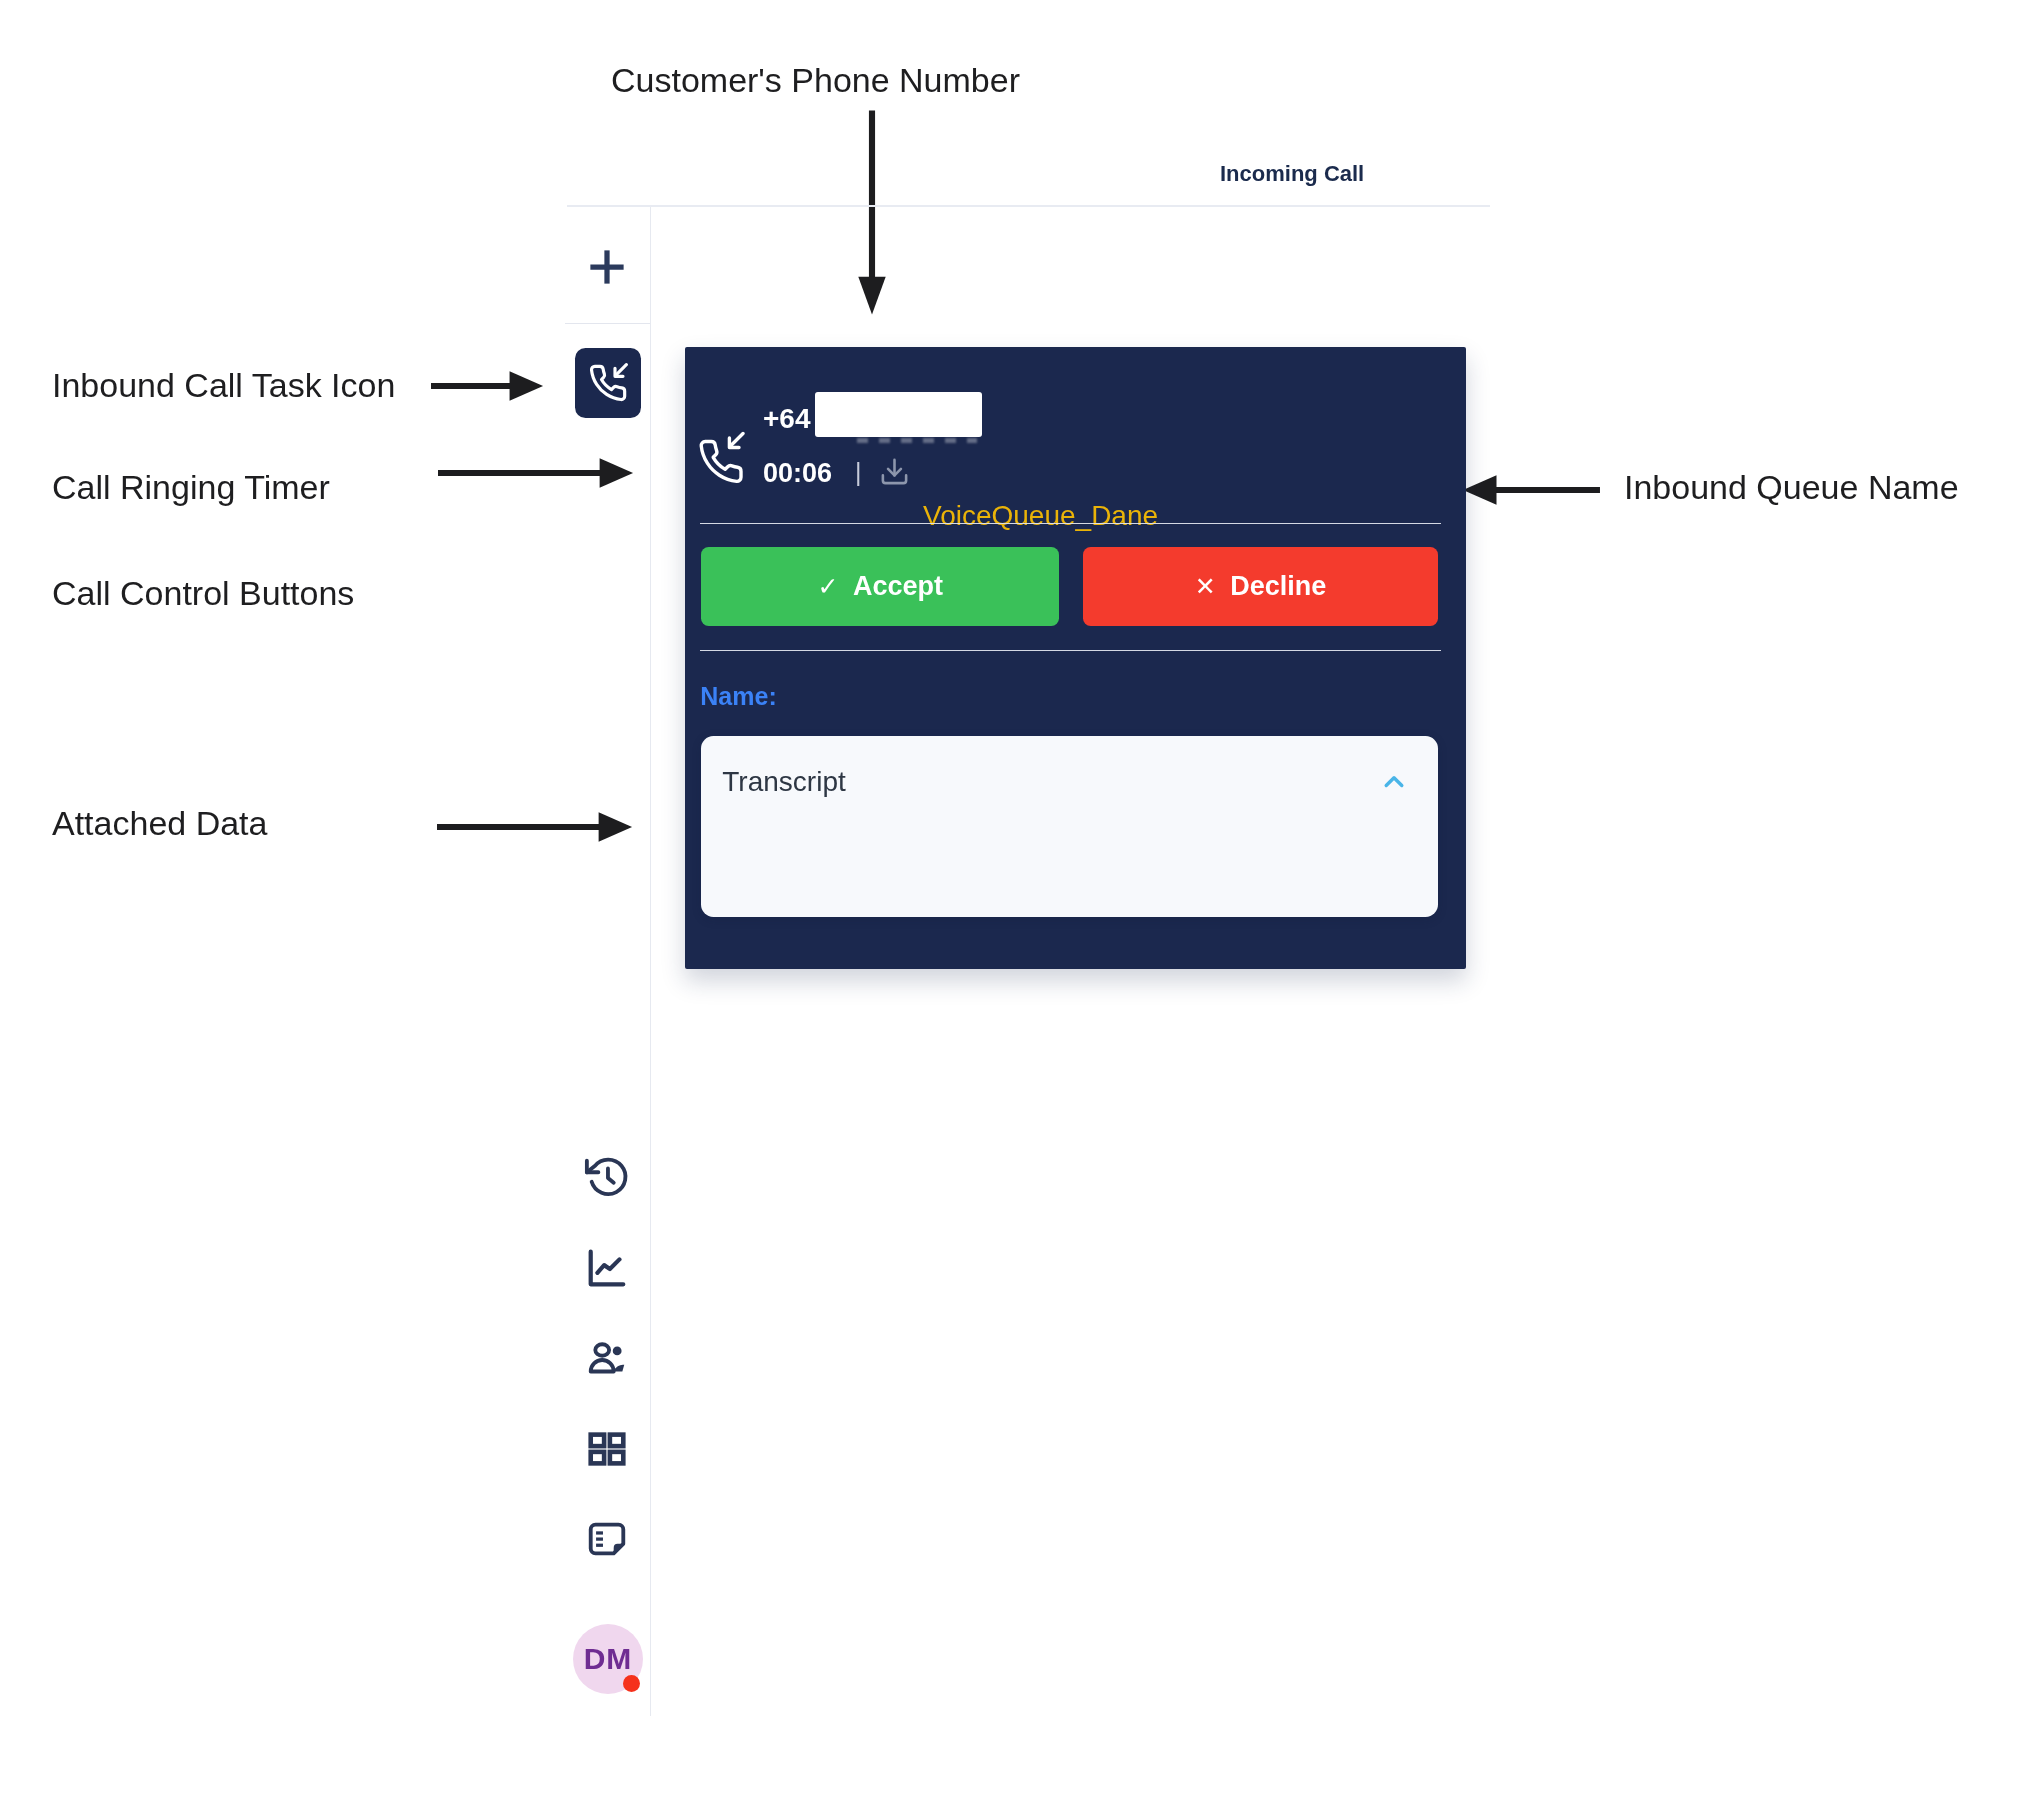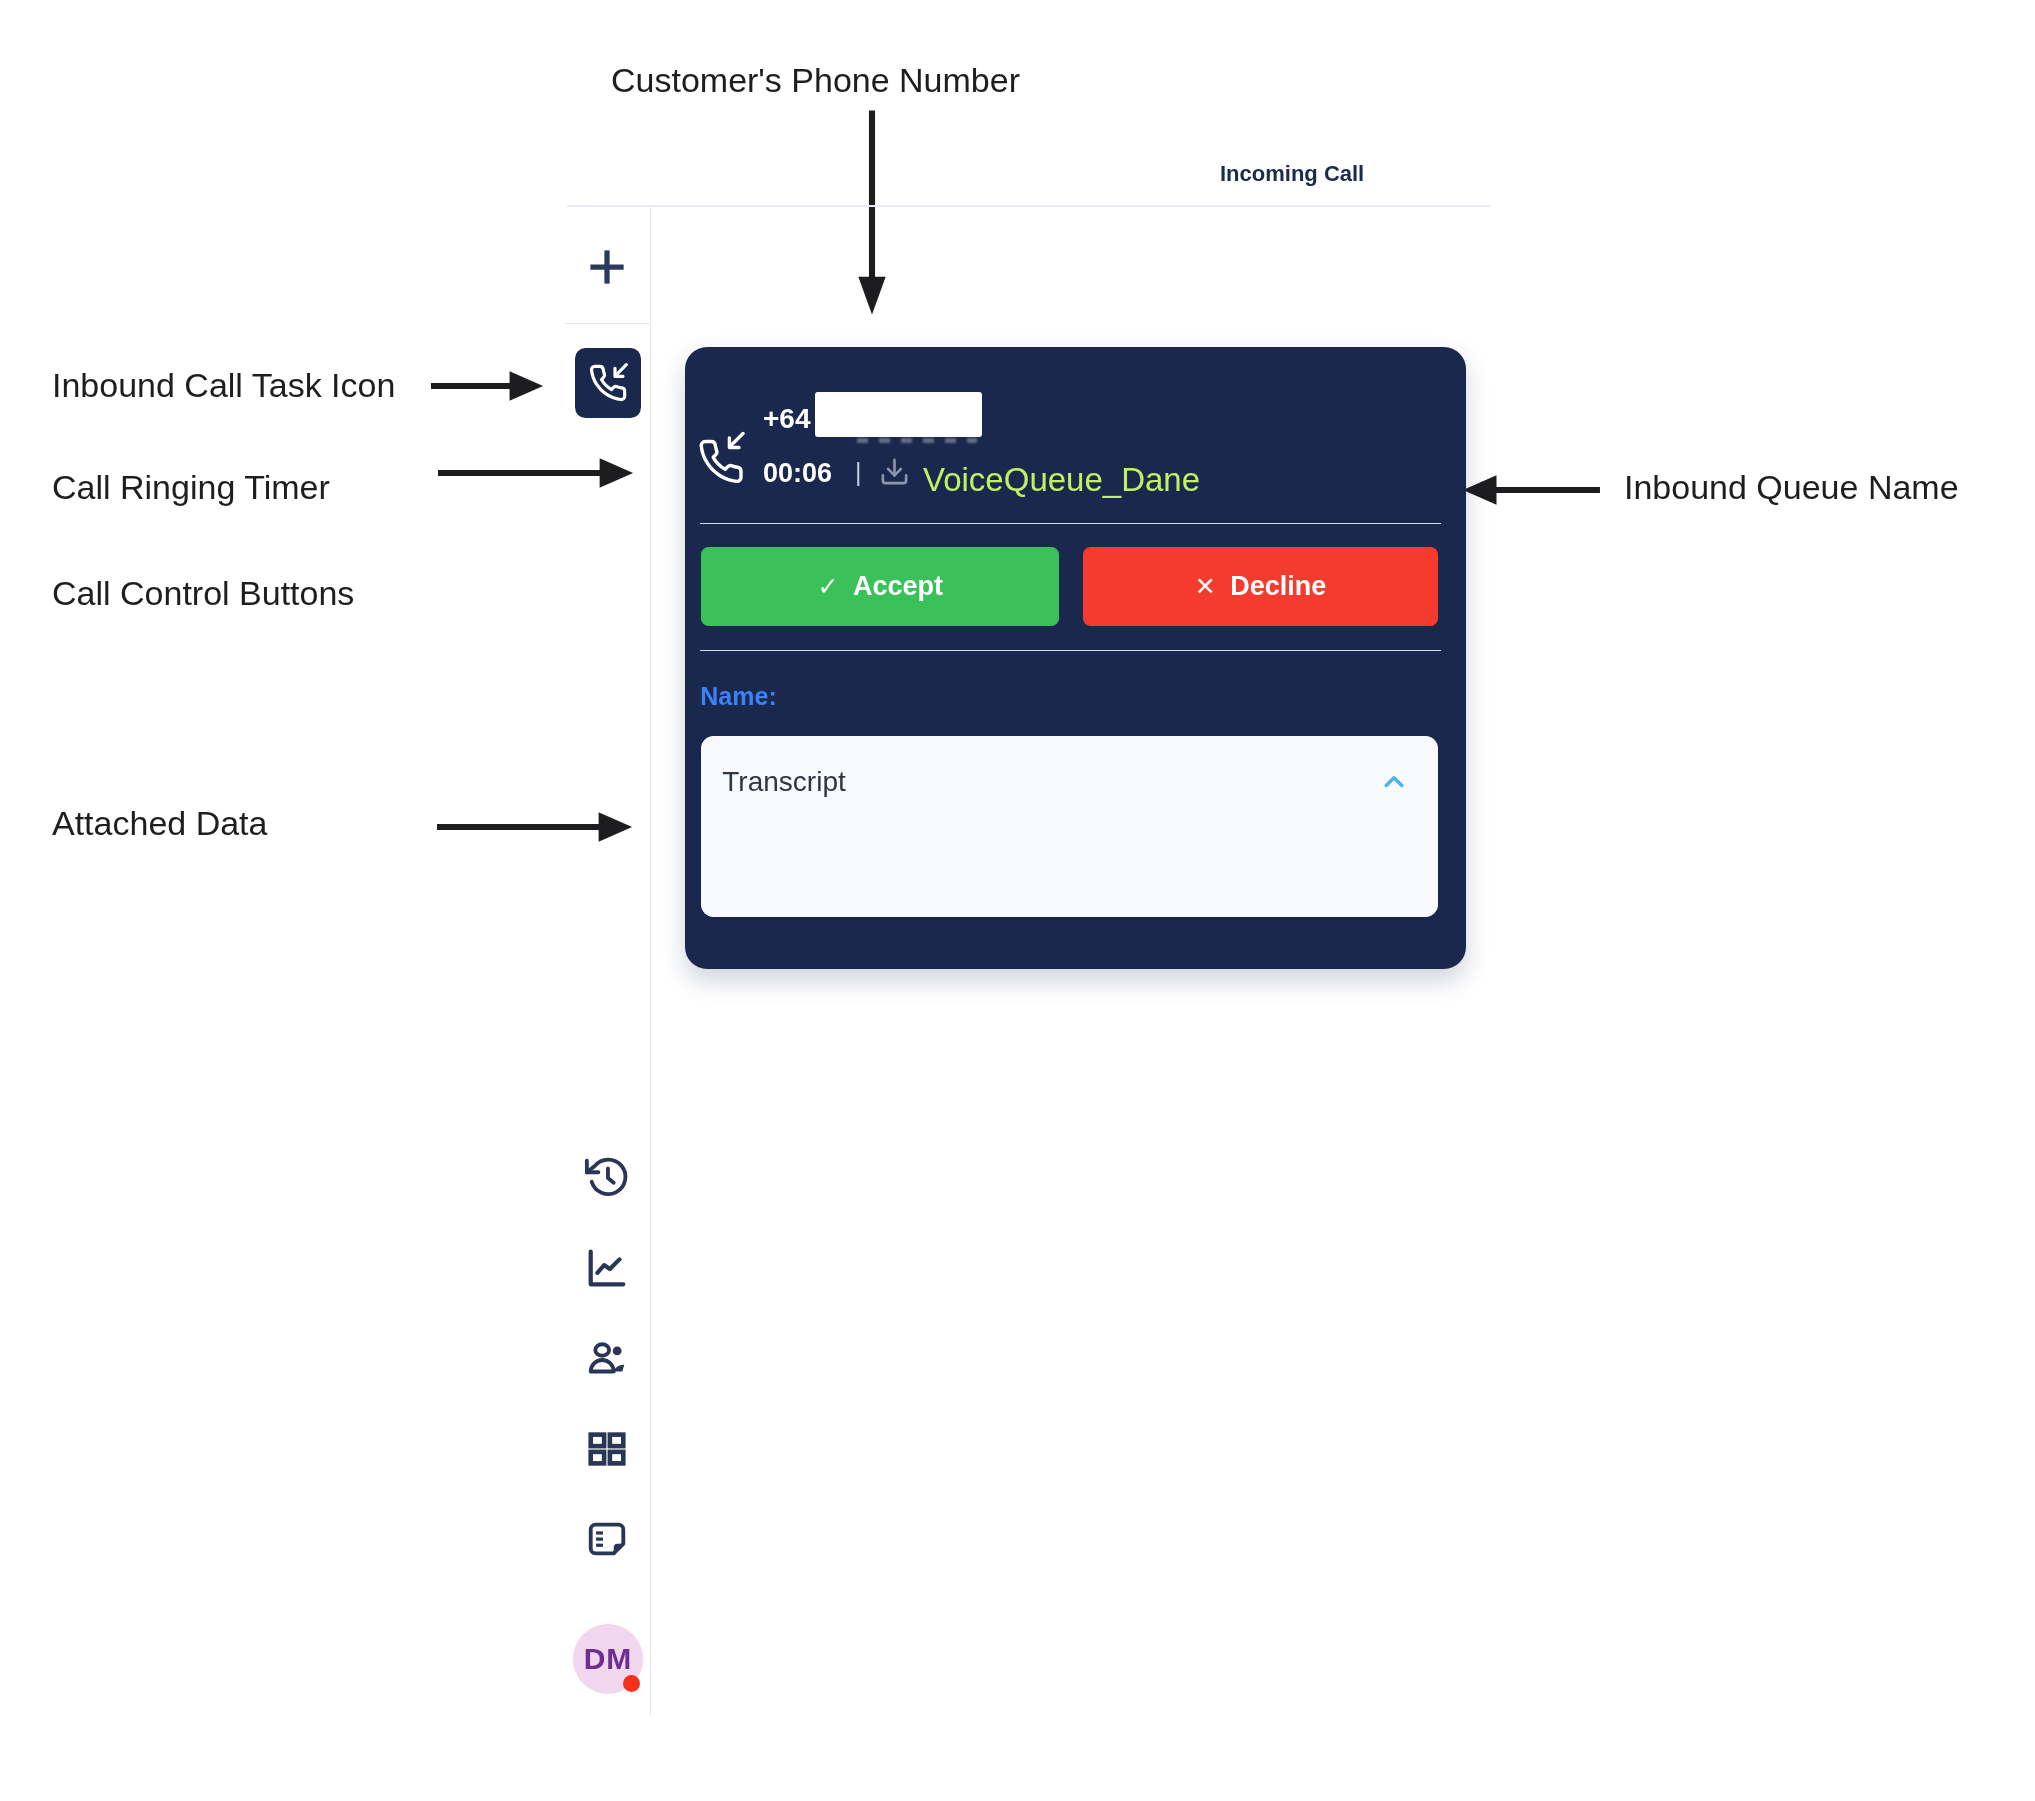--- a/index.html
+++ b/index.html
@@ -19,29 +19,29 @@
   
   .side-divider{background:#e3e6ee;height:1.4px;}
   .task-tile{background:var(--card-navy,#1b284e);border-radius:10.5px;display:flex;
              align-items:center;justify-content:center;}
   .avatar{border-radius:50%;background:var(--avatar-pink,#f0d7ee);display:flex;
           align-items:center;justify-content:center;font-weight:bold;font-size:30px;
           color:var(--avatar-text,#6f2d92);letter-spacing:1px;}
   .presence-dot{border-radius:50%;background:var(--presence-red,#f5311c);width:17px;height:17px;}
 
   
-  .call-card{background:var(--card-navy,#1b284e);border-radius:22px;
+  .call-card{background:var(--card-navy,#1b284e);border-radius:2px;
              box-shadow:0 11.5px 24px rgba(27,40,78,.20);}
   .phone-prefix{font-size:28px;font-weight:bold;color:#ffffff;}
   .redaction-box{background:#ffffff;border-radius:2.9px;}
   .digit-smudge{background:repeating-linear-gradient(90deg,rgba(255,255,255,.32) 0 11.5px,transparent 11.5px 22px);
                 filter:blur(1px);}
   .timer{font-size:27px;font-weight:bold;color:#ffffff;}
   .pipe{font-size:25px;color:#c7ccdb;}
-  .queue-name{font-size:33px;color:#bef264;}
+  .queue-name{font-size:28px;color:#eab308;margin-top:39px;}
   .card-divider{background:#dfe3ec;height:1.4px;opacity:.95;}
   .btn{border-radius:7.7px;display:flex;align-items:center;justify-content:center;
        gap:14.4px;color:#ffffff;font-weight:bold;font-size:27px;cursor:pointer;border:none;}
   .btn .btn-glyph{font-size:25px;font-weight:normal;}
   .btn-accept{background:var(--accept-green,#3ac159);}
   .btn-decline{background:var(--decline-red,#f43b2d);}
   .name-label{font-size:25px;font-weight:bold;color:#3b82f6;}
   .transcript-panel{background:#f7f9fc;border-radius:12.4px;box-shadow:0 2.9px 9.6px rgba(15,25,55,.18);}
   .transcript-title{font-size:28px;color:#2e3744;}
   .transcript-field{background:#ffffff;border-radius:6.7px;display:flex;align-items:center;}

